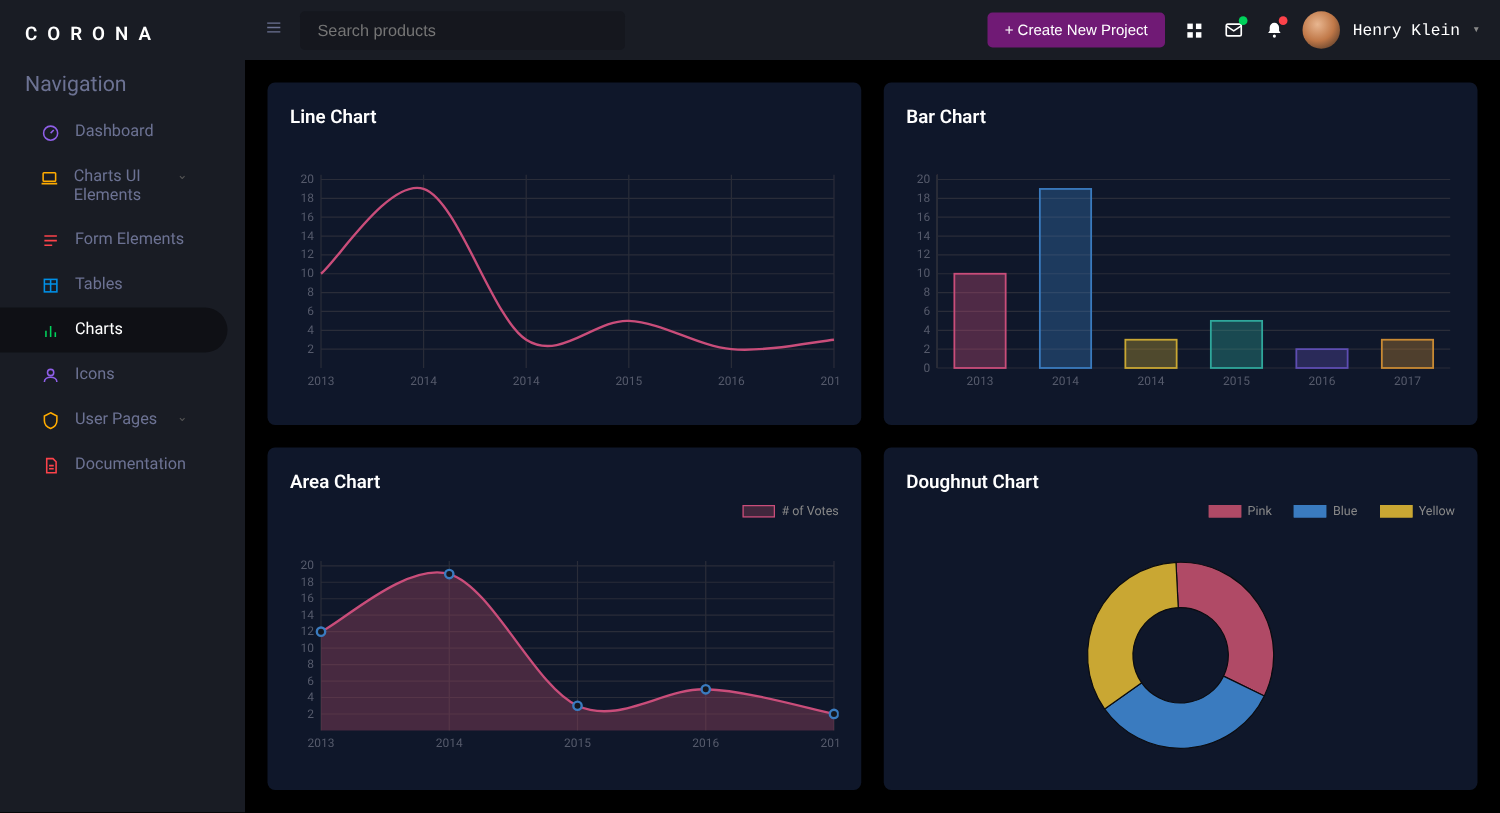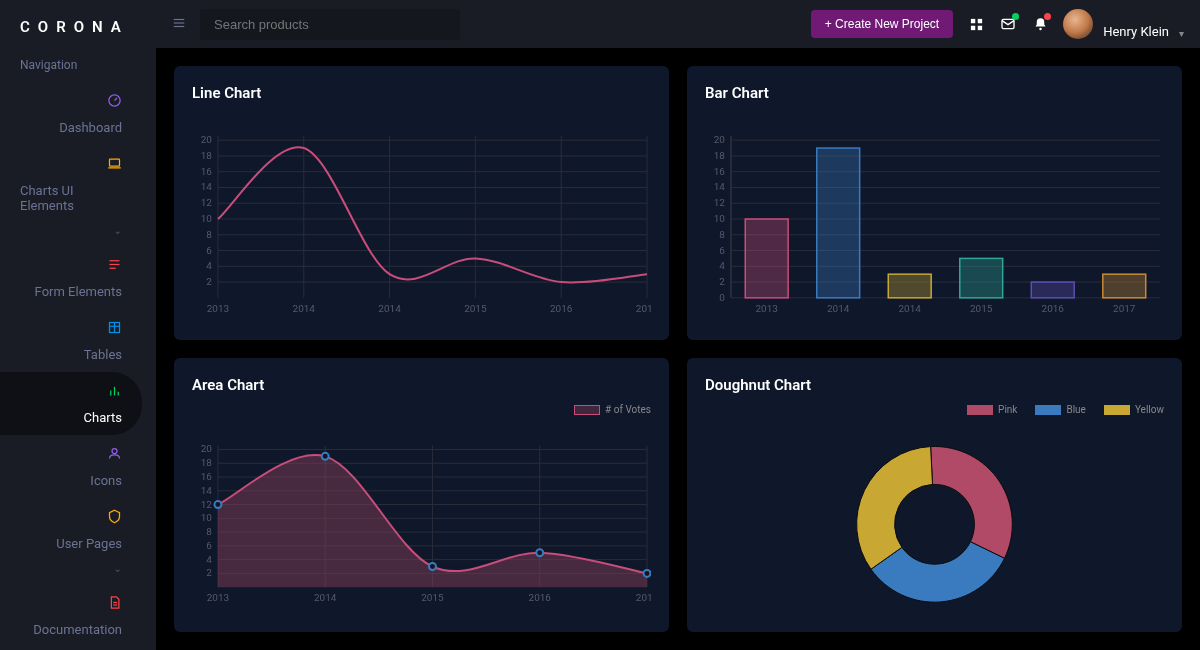--- a/index.html
+++ b/index.html
@@ -1,33 +1,33 @@
 <!DOCTYPE html>
 <html><head>
 <meta charset="utf-8">
 <style>
   * { box-sizing: border-box; margin: 0; padding: 0; }
   html, body { width: 1200px; height: 650px; overflow: hidden; background:#000; font-family: -apple-system, "Segoe UI", Roboto, Helvetica, Arial, sans-serif; color:#a0a0b2; }
   .app { display:flex; height:100%; }
-  .sidebar { width:156px; background:#191c24; padding:18px 0 0 0; flex-shrink:0; }
+  .sidebar { width:196px; background:#191c24; padding:18px 0 0 0; flex-shrink:0; }
   .logo { letter-spacing:8px; font-weight:600; color:#fff; font-size:15px; padding:0 20px 22px 20px; }
-  .nav-title { font-size:12px; color:#6c7293; padding:0 20px 10px 20px; }
-  .nav-item { display:flex; align-items:flex-end; gap:12px; padding:10px 20px; font-size:13px; color:#6c7293; cursor:pointer; border-radius: 0 30px 30px 0; margin-right:14px;flex-direction:column; }
+  .nav-title { font-size:17px; color:#6c7293; padding:0 20px 10px 20px; }
+  .nav-item { display:flex; align-items:flex-start; gap:12px; padding:10px 32px; font-size:13px; color:#6c7293; cursor:pointer; border-radius: 0 30px 30px 0; margin-right:14px; }
   .nav-item.active { background:#0f1015; color:#fff; }
   .nav-item .ico { width:16px; height:16px; display:flex; align-items:center; justify-content:center; }
   .nav-item .chev { margin-left:auto; font-size:10px; color:#555; }
   .main { flex:1; display:flex; flex-direction:column; background:#000; }
   .topbar { height:48px; display:flex; align-items:center; padding:0 16px; gap:14px; background:#191c24; }
   .menu-btn { color:#6c7293; cursor:pointer; font-size:14px; }
   .search { background:#191c24; border:none; color:#a0a0b2; font-size:13px; padding:8px 14px; border-radius:4px; width:260px; outline:none; background:#15171e; }
   .spacer { flex:1; }
   .newproj { background:#701a75; color:#fff; border:none; padding:7px 14px; font-size:12px; font-weight:500; border-radius:4px; cursor:pointer; }
   .topicon { width:18px; height:18px; display:flex; align-items:center; justify-content:center; color:#fff; cursor:pointer; position:relative; }
   .badge-dot { position:absolute; top:-2px; right:-2px; width:7px; height:7px; border-radius:50%; }
-  .user { display:flex; align-items:flex-end; gap:10px; cursor:pointer; }
+  .user { display:flex; align-items:center; gap:10px; cursor:pointer;font-family:Liberation Mono, monospace; }
   .avatar { width:30px; height:30px; border-radius:50%; background: radial-gradient(circle at 40% 35%, #e8b690 0%, #c07848 50%, #3a2a20 100%); }
   .username { color:#fff; font-size:13px; }
   .content { flex:1; padding:18px; display:grid; grid-template-columns: 1fr 1fr; grid-template-rows: 1fr 1fr; gap:18px; overflow:hidden; }
   .card { background:#0f172a; border-radius:6px; padding:18px 18px 14px 18px; display:flex; flex-direction:column; }
   .card h3 { color:#fff; font-size:15px; font-weight:600; margin-bottom:10px; }
   .chart { flex:1; position:relative; }
   svg.plot { width:100%; height:100%; }
   .tick { font-size:10px; fill:#555a6b; }
   .grid { stroke:#2a2d39; stroke-width:1; }
   .legend { display:flex; gap:18px; justify-content:flex-end; font-size:10px; color:#888; margin-bottom:4px; }

